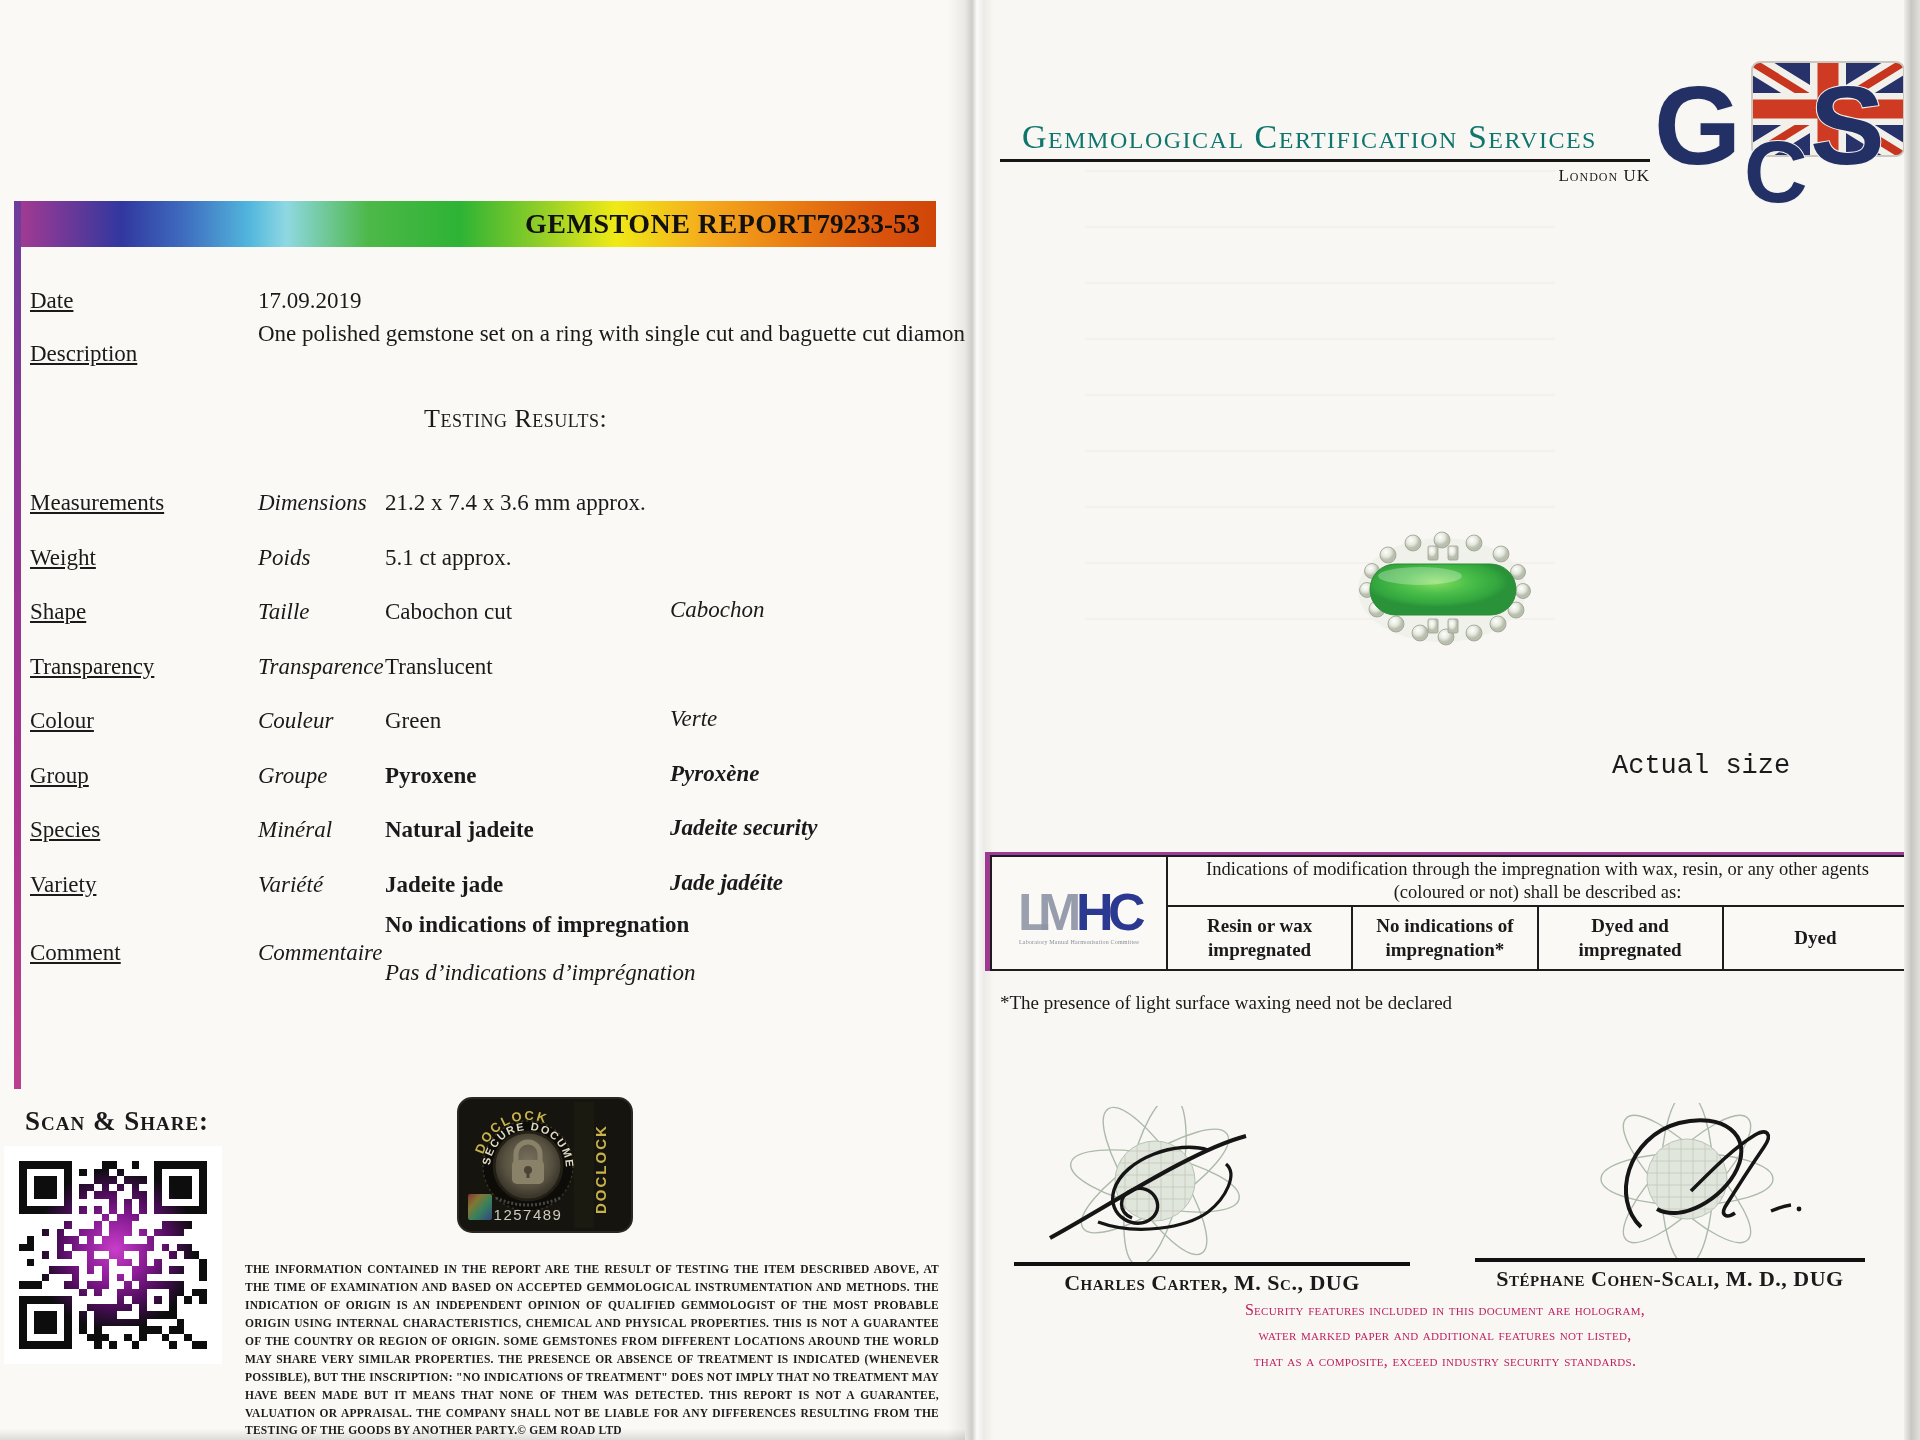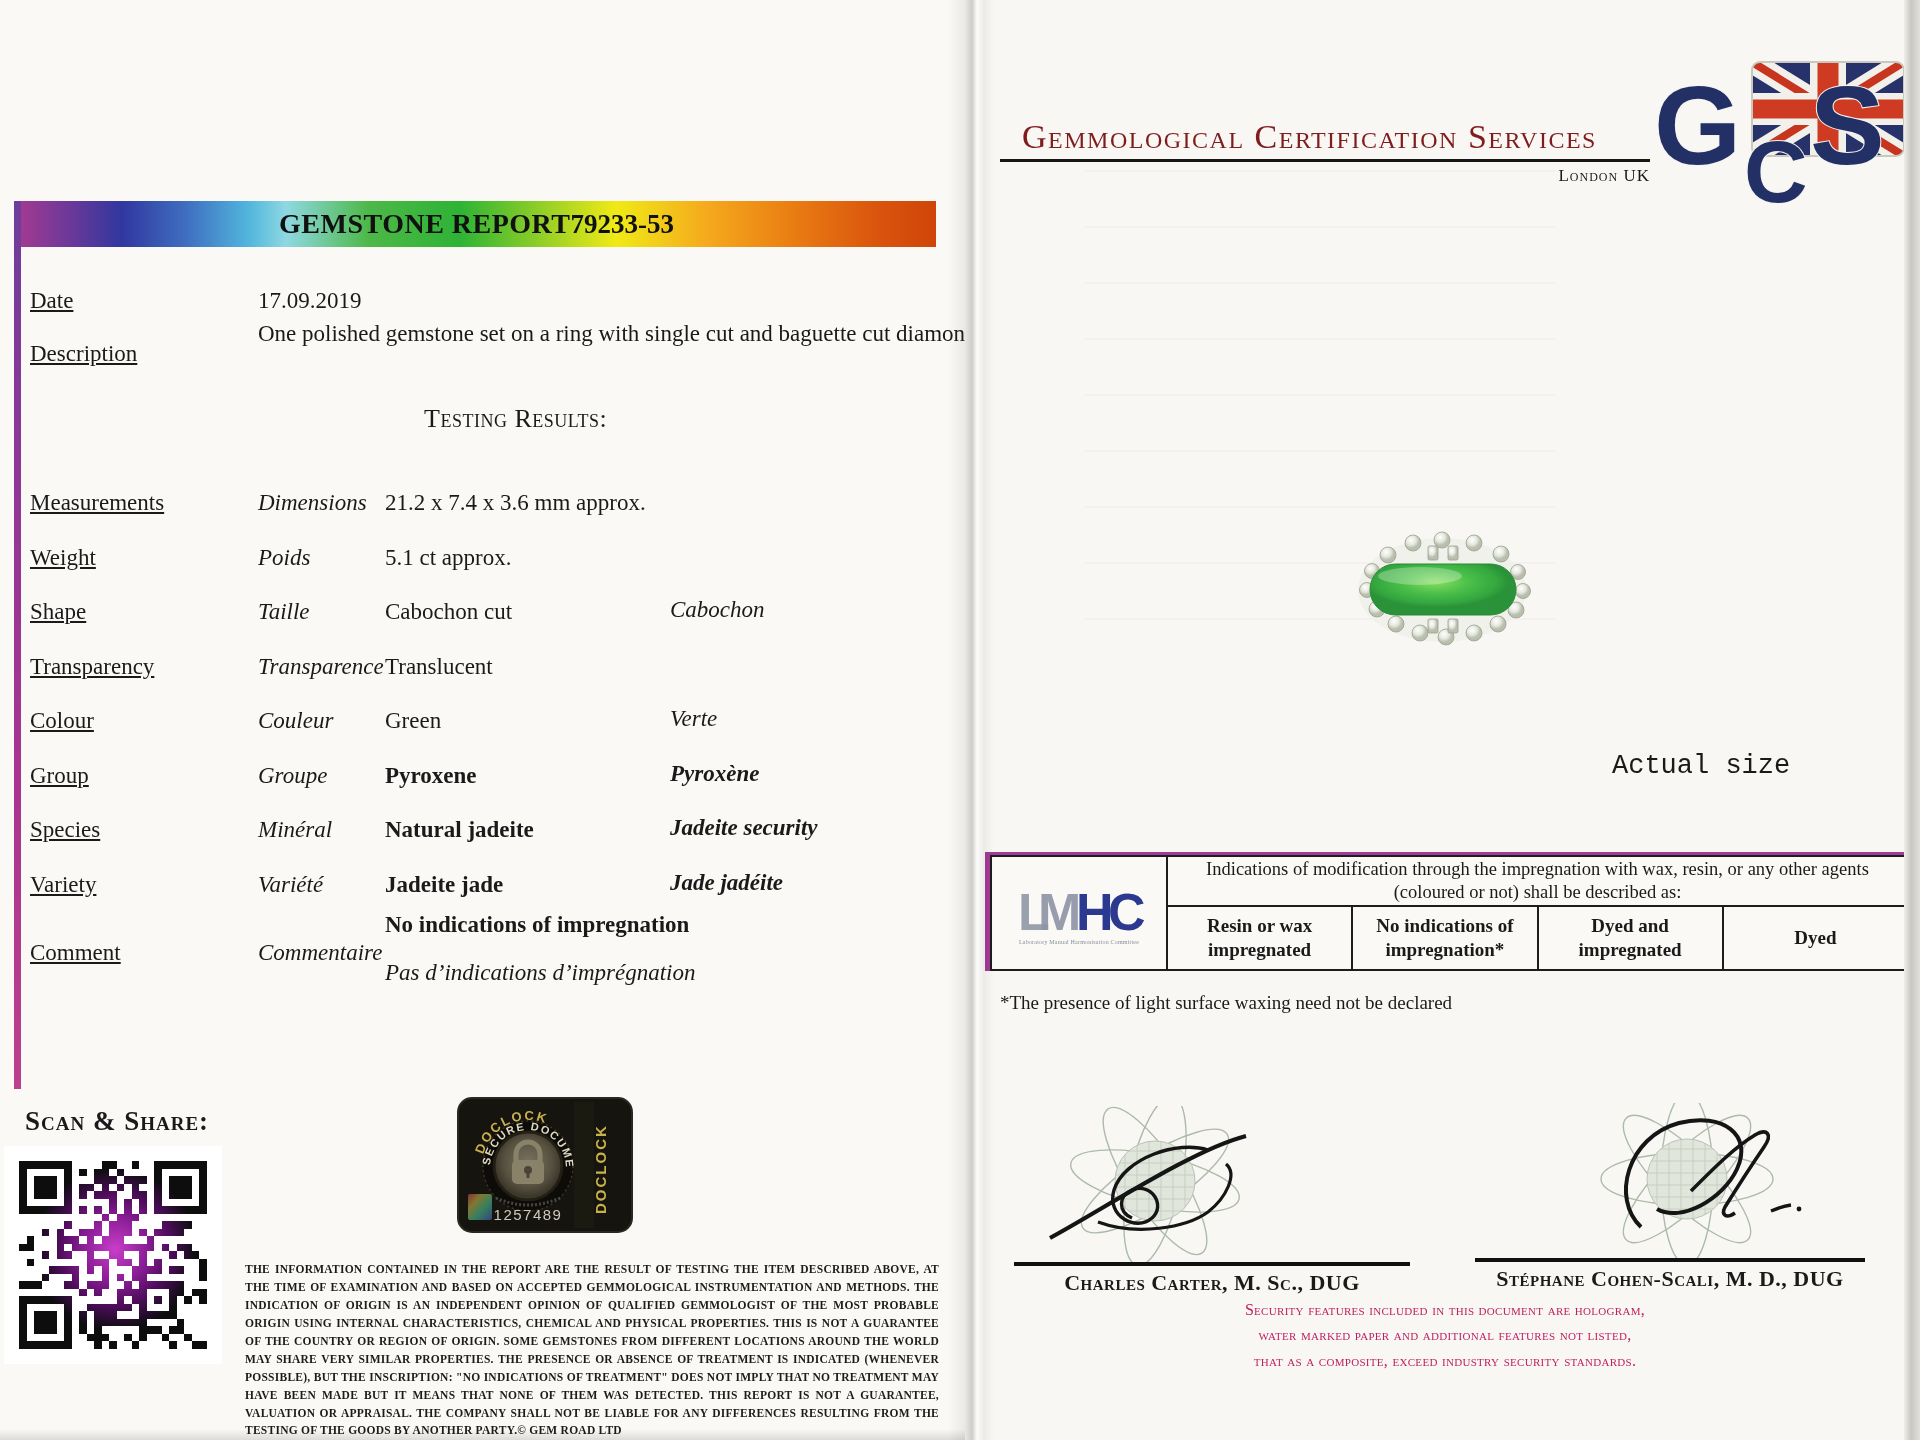--- a/index.html
+++ b/index.html
@@ -7,21 +7,21 @@
           font-family:"Liberation Serif",serif;color:#1a1a1a;}
   .abs{position:absolute;}
 
   
   .page-left{position:absolute;left:0;top:0;width:965px;height:1440px;background:#faf9f6;}
   .accent-bar{position:absolute;left:14px;top:201px;width:7px;height:888px;
      background:linear-gradient(180deg,#6d3d9b 0%,#8f3697 30%,#a83490 65%,#bc3f8e 100%);}
   .rainbow-bar{position:absolute;left:21px;top:201px;width:915px;height:46px;
      background:linear-gradient(90deg,#a13a92 0%,#31379f 11%,#3f6ec0 18%,#52b7dd 25%,#8fd8e2 29%,
         #4db848 38%,#2eb335 48%,#93cf27 57%,#f0ea16 65%,#f5a91d 75%,#e87a12 85%,#d9530e 94%,#cf4508 100%);
-     display:flex;align-items:center;justify-content:center;padding:0 16px 0 12px;box-sizing:border-box;}
+     display:flex;align-items:center;justify-content:flex-end;padding:0 16px 0 12px;box-sizing:border-box;}
   .rb-title{font-size:28px;font-weight:bold;letter-spacing:.5px;color:#111;}
   .rb-number{font-size:27px;font-weight:bold;color:#111;}
 
   .c-lbl{position:absolute;left:30px;font-size:23px;text-decoration:underline;white-space:nowrap;}
   .c-fr{position:absolute;left:218px;font-size:23px;font-style:italic;white-space:nowrap;margin-left:40px;}
   .c-val{position:absolute;left:385px;font-size:23px;white-space:nowrap;}
   .c-valfr{position:absolute;left:670px;font-size:23px;font-style:italic;white-space:nowrap;}
   .bold{font-weight:bold;}
   .roman{font-style:normal;}
   .wrapcol{white-space:normal;width:740px;line-height:32px;}
@@ -35,21 +35,21 @@
      background:radial-gradient(circle at 50% 48%, #c93ec9 0%, #8a1d96 24%, #43094f 45%, #000 64%);
      mix-blend-mode:lighten;pointer-events:none;}
 
   .doclock{position:absolute;left:456px;top:1096px;width:178px;height:138px;}
   .disclaimer{position:absolute;left:245px;top:1261px;width:694px;font-size:11.5px;font-weight:bold;
      line-height:1.56;text-align:justify;letter-spacing:.25px;color:#1c1c1c;}
 
   
   .page-right{position:absolute;left:965px;top:0;width:955px;height:1440px;background:#f8f7f4;}
   .org-title{position:absolute;left:1022px;top:118px;font-variant:small-caps;font-size:34px;
-     letter-spacing:1.5px;white-space:nowrap;color:#7f1d1d;}
+     letter-spacing:1.5px;white-space:nowrap;color:#0f766e;}
   .org-rule{position:absolute;left:1000px;top:159px;width:650px;height:3px;background:#161616;}
   .org-loc{position:absolute;left:1500px;top:166px;width:150px;text-align:right;
      font-variant:small-caps;font-size:17px;letter-spacing:1px;}
   .gcs-logo{position:absolute;left:1652px;top:52px;width:258px;height:158px;}
   .ghost{position:absolute;left:1085px;top:170px;width:470px;height:480px;opacity:.55;
      background:repeating-linear-gradient(180deg,rgba(40,40,85,.05) 0 2px,transparent 2px 56px);}
   .ring-photo{position:absolute;left:1350px;top:516px;width:185px;height:150px;}
   .actual-size{position:absolute;left:1612px;top:751px;font-size:27px;font-family:Liberation Mono, monospace;}
 
   .lmhc-outer{position:absolute;left:985px;top:852px;width:924px;height:119px;

